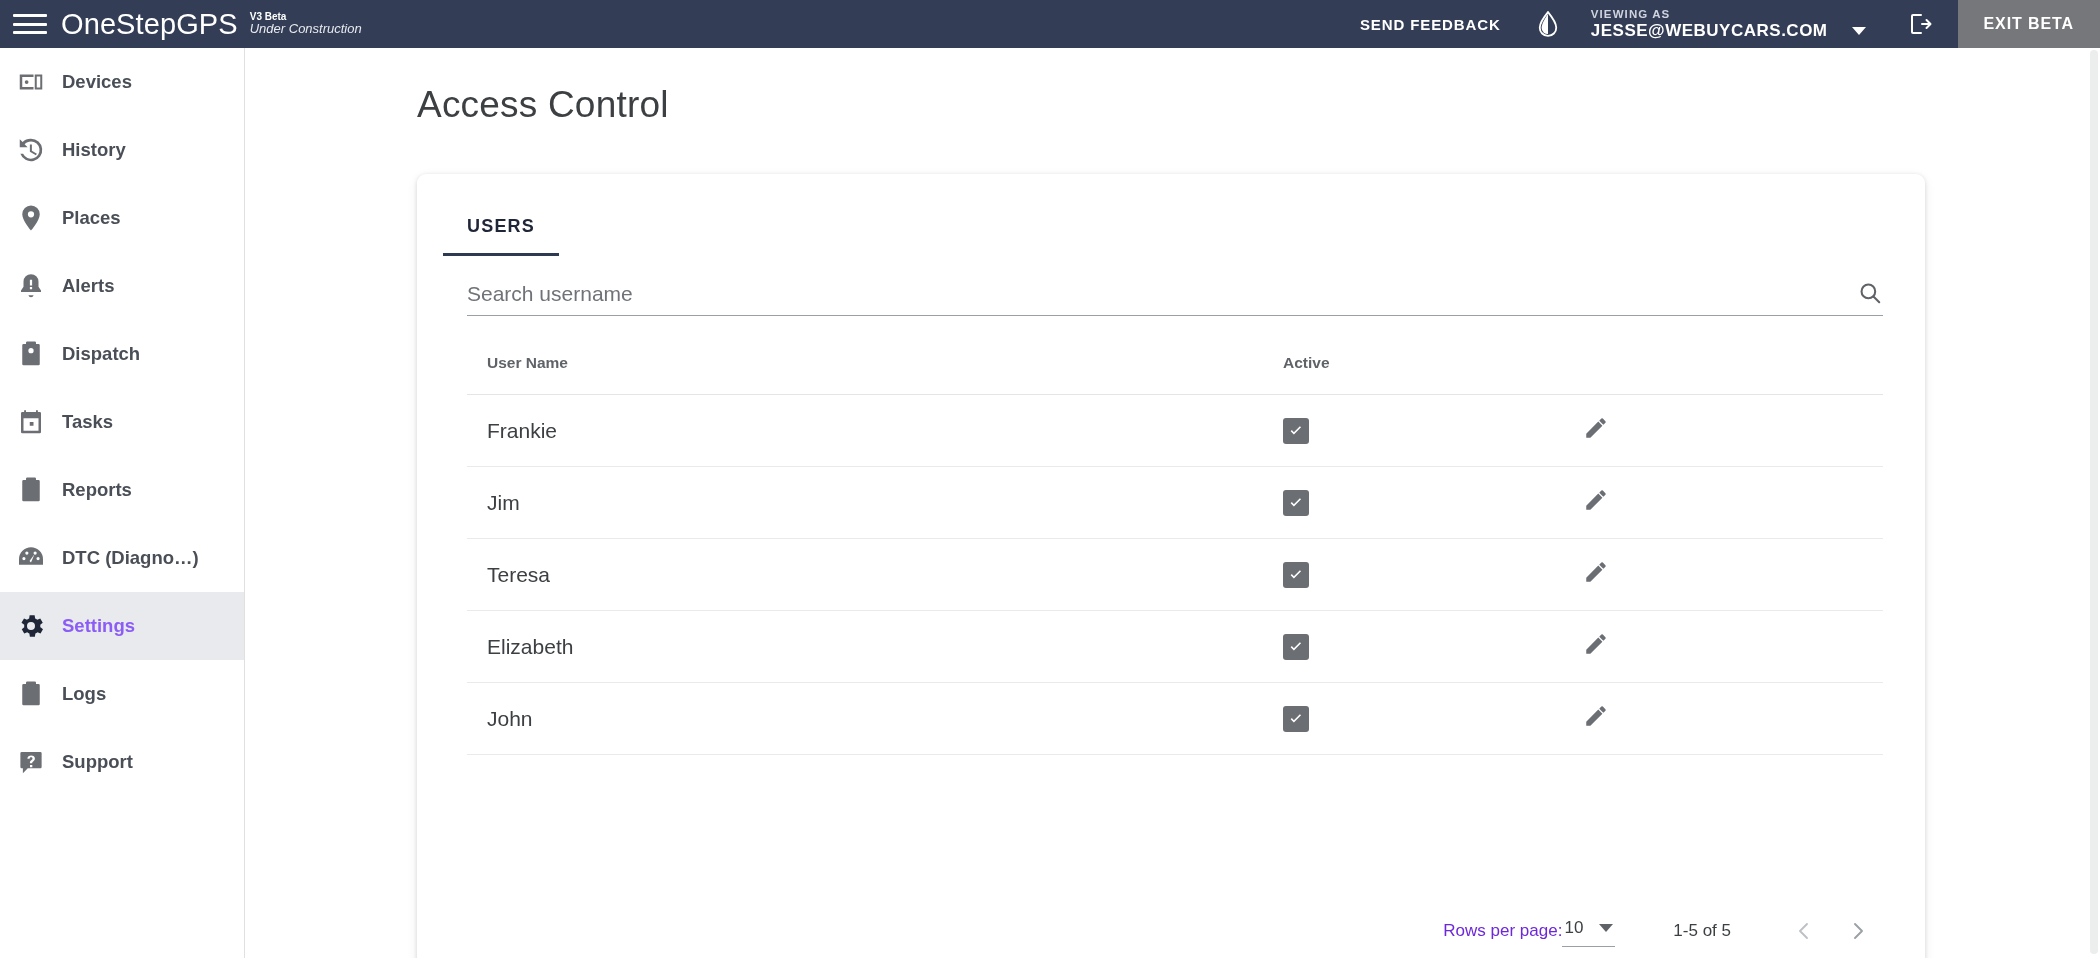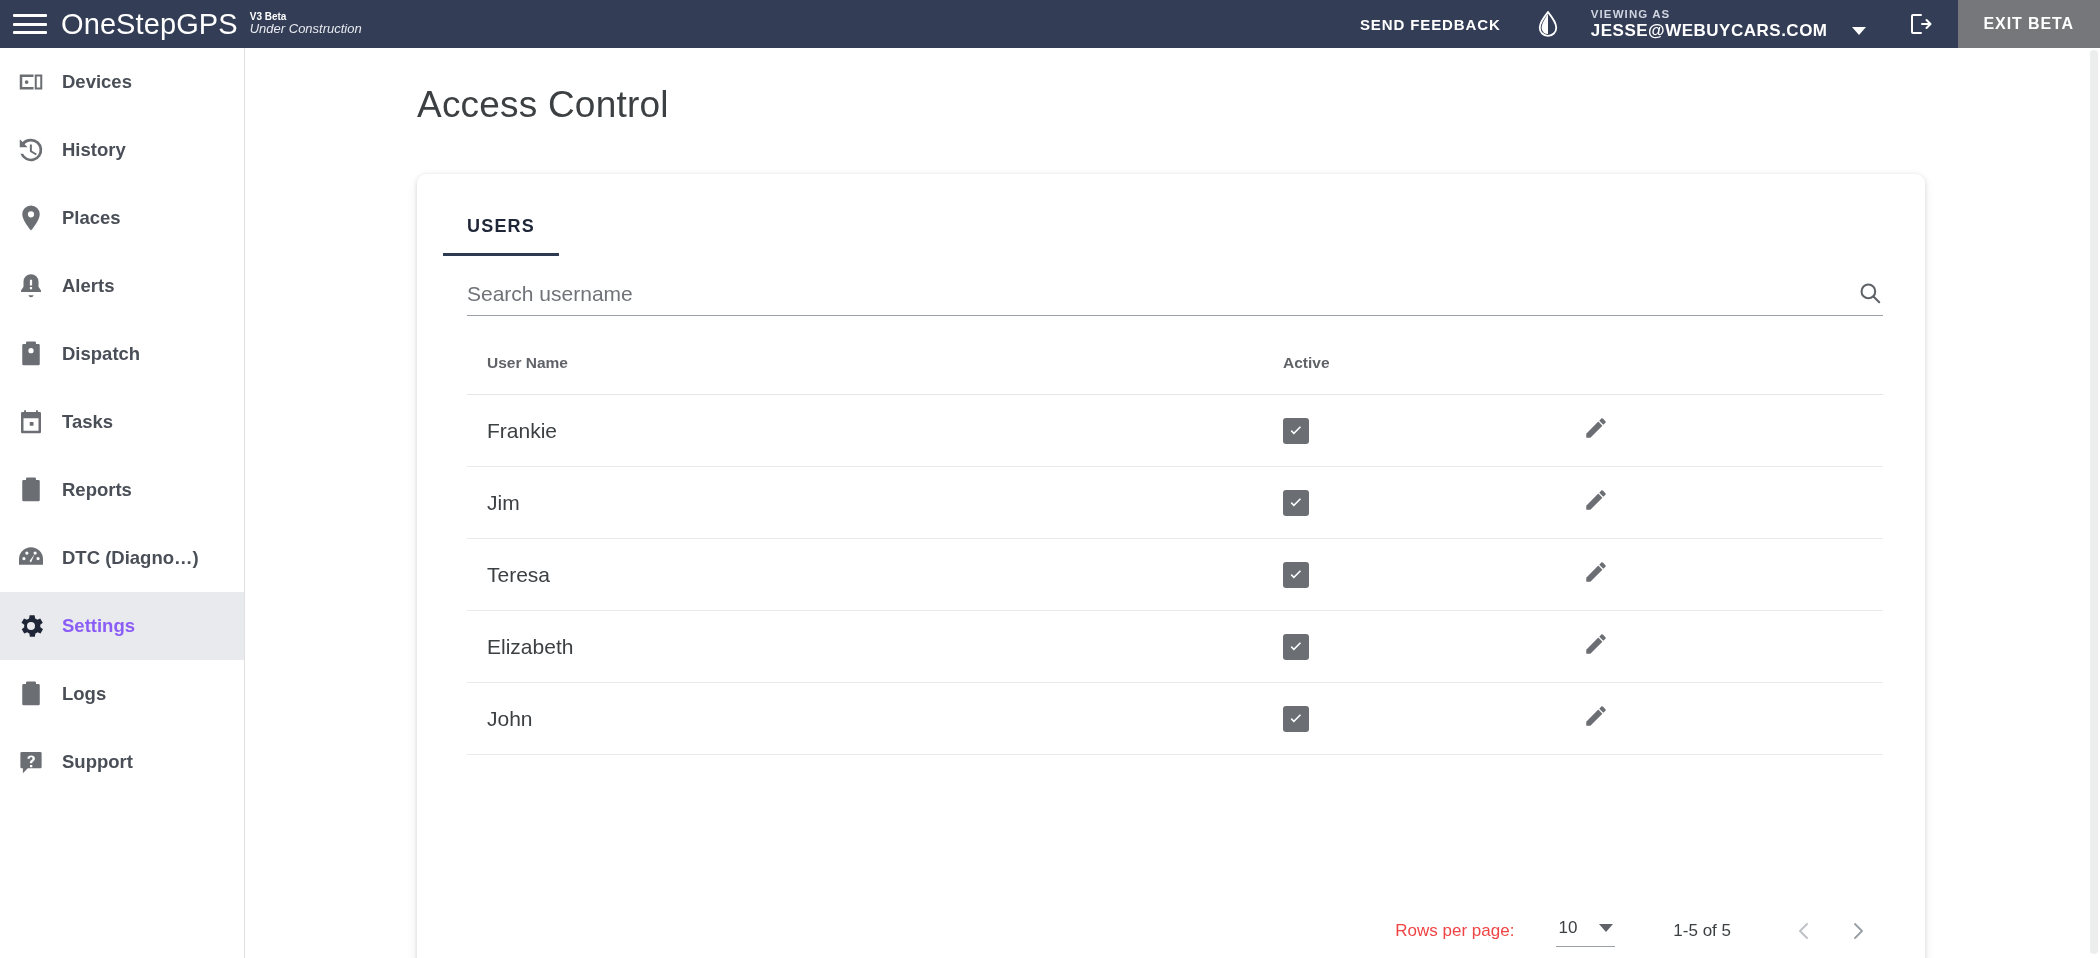--- a/index.html
+++ b/index.html
@@ -141,23 +141,23 @@
     width: 26px; height: 26px; border-radius: 3px; background: #6b6e73;
     display: flex; align-items: center; justify-content: center; cursor: pointer;
   }
   .edit-btn { cursor: pointer; display: inline-flex; }
 
   .pager {
     position: absolute; bottom: 26px; right: 40px;
     display: flex; align-items: center; gap: 0;
     font-size: 17px; color: #3c4043;
   }
-  .pager .rpp-label { color: #ef4444; margin-right: 42px; }
+  .pager .rpp-label { color: #6d28d9; }
   .rpp-select {
-    display: flex; align-items: center; gap: 22px;
+    display: flex; align-items: center; gap: 16px;
     border-bottom: 1.5px solid #9aa0a6; padding: 2px 2px 8px 2px; cursor: pointer;
   }
   .rpp-caret { width: 0; height: 0; border-left: 7px solid transparent; border-right: 7px solid transparent; border-top: 8px solid #5f6368; }
   .range { margin: 0 46px 0 58px; color: #3c4043; white-space: nowrap; }
   .chev { width: 54px; height: 54px; display: flex; align-items: center; justify-content: center; cursor: pointer; }
 
   .vscroll {
     position: absolute; top: 48px; right: 0;
     width: 13px; height: 910px; background: #ffffff;
   }

